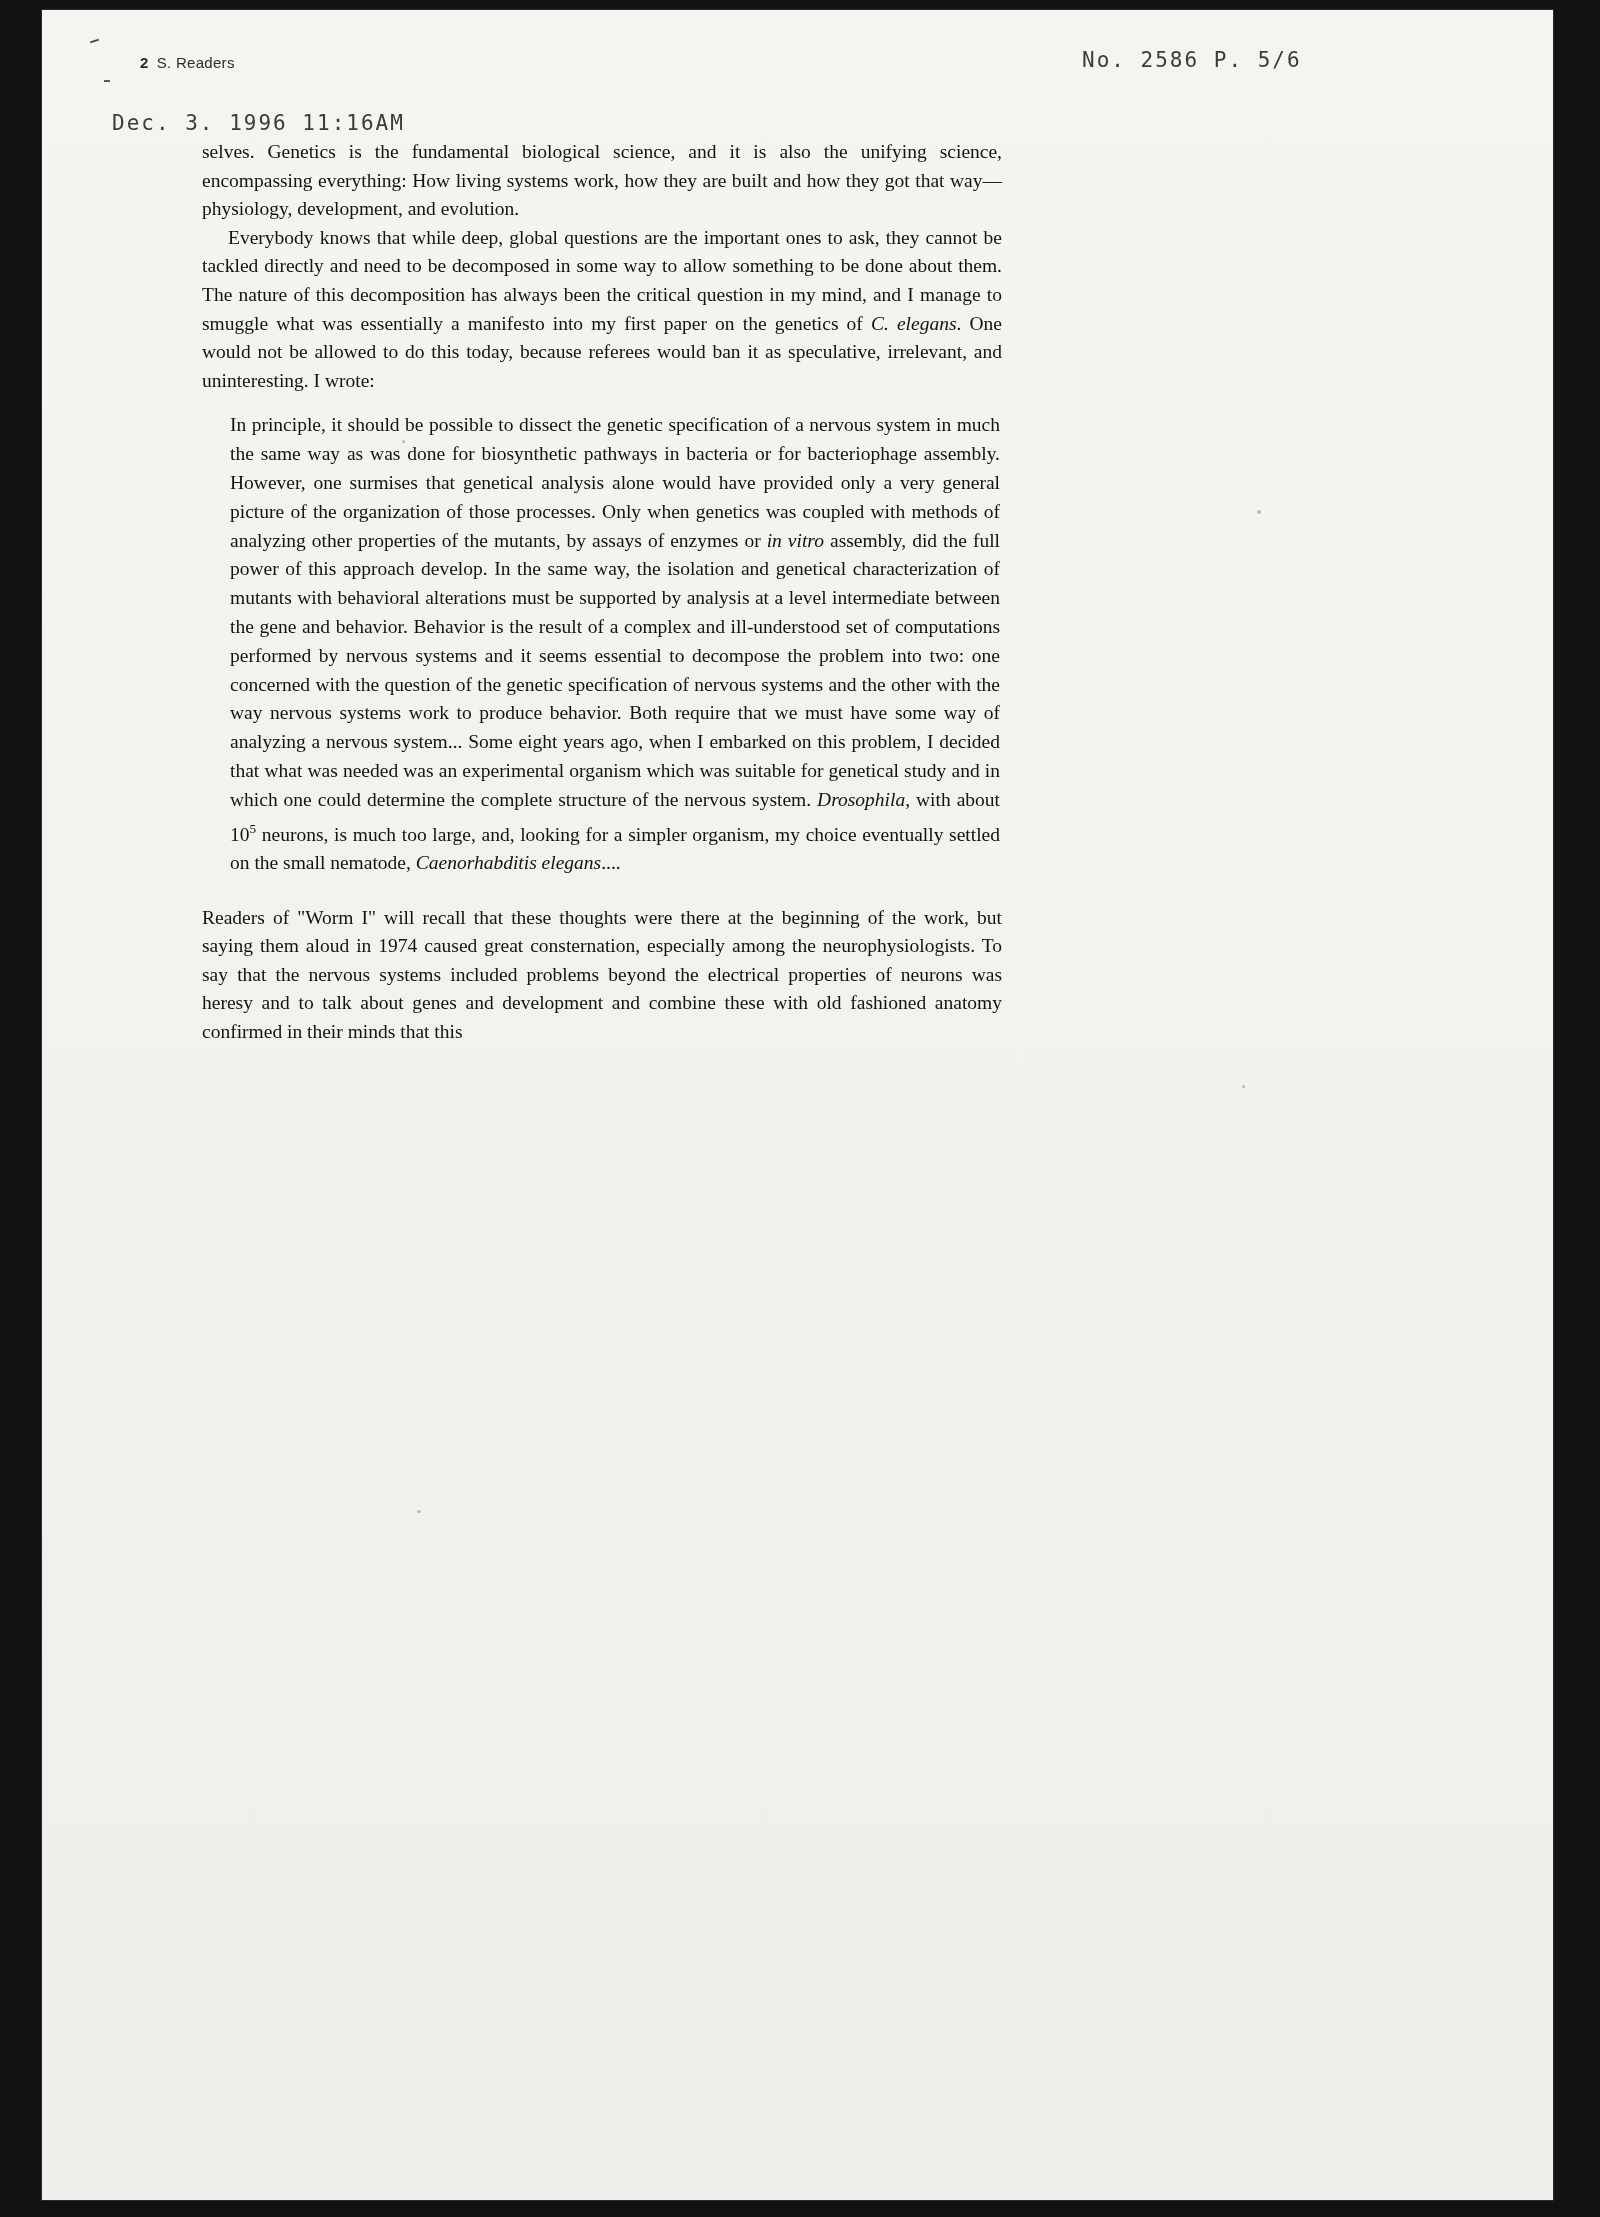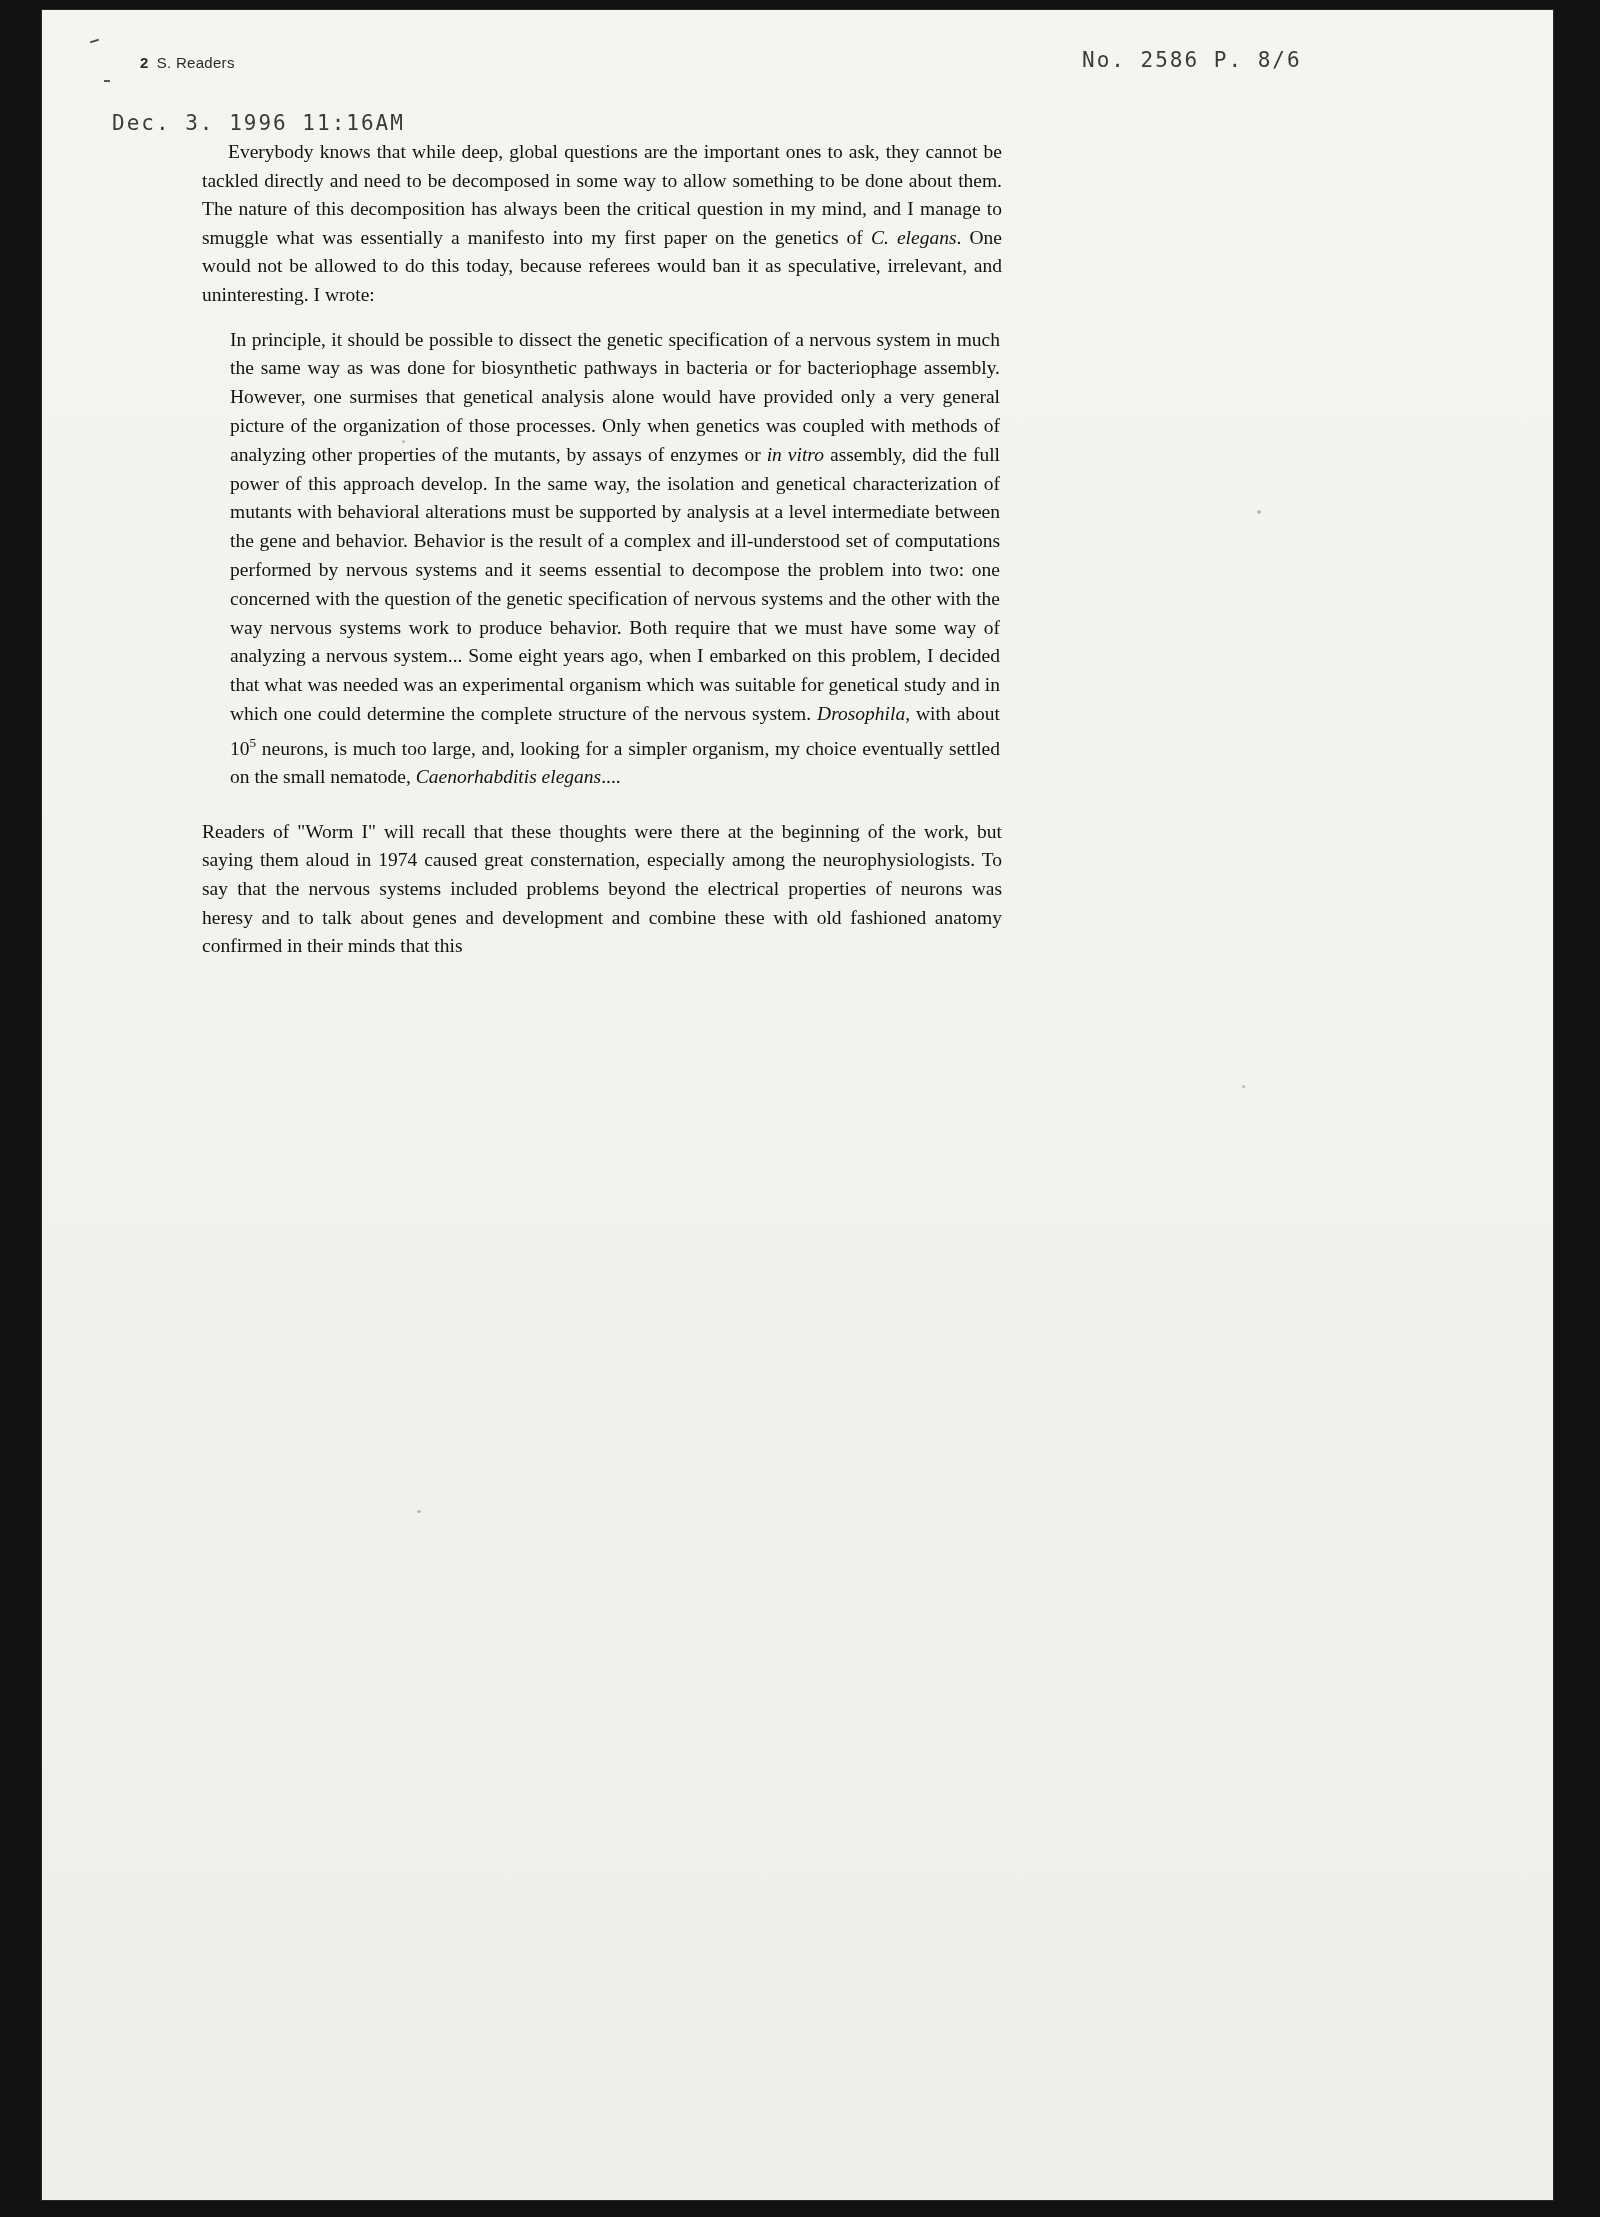--- a/index.html
+++ b/index.html
@@ -141,29 +141,30 @@
 <div class="scan-backdrop"></div>
 
 <div class="page">
   <div class="page-inner">
 
     <div class="tick-left"></div>
     <div class="tick-left2"></div>
 
     <div class="fax-header">
       <div class="fax-stamp-left">Dec.  3. 1996  11:16AM</div>
-      <div class="fax-stamp-right">No. 2586    P.  8/6</div>
+      <div class="fax-stamp-right">No. 2586    P.  5/6</div>
     </div>
 
     <div class="running-head">
       <span class="pagenum">2</span><span>S. Readers</span>
     </div>
 
     <div class="body-col">
 
+      <p>selves. Genetics is the fundamental biological science, and it is also the unifying science, encompassing everything: How living systems work, how they are built and how they got that way—physiology, development, and evolution.</p>
 
       <p class="p-indent"><span>Everybody knows that while deep, global questions are the important ones to ask, they cannot be tackled directly and need to be decomposed in some way to allow something to be done about them. The nature of this decomposition has always been the critical question in my mind, and I manage to smuggle what was essentially a manifesto into my first paper on the genetics of </span><i>C. elegans</i><span>. One would not be allowed to do this today, because referees would ban it as speculative, irrelevant, and uninteresting. I wrote:</span></p>
 
       <div class="quote-block">
         <p><span>In principle, it should be possible to dissect the genetic specification of a nervous system in much the same way as was done for biosynthetic pathways in bacteria or for bacteriophage assembly. However, one surmises that genetical analysis alone would have provided only a very general picture of the organization of those processes. Only when genetics was coupled with methods of analyzing other properties of the mutants, by assays of enzymes or </span><i>in vitro</i><span> assembly, did the full power of this approach develop. In the same way, the isolation and genetical characterization of mutants with behavioral alterations must be supported by analysis at a level intermediate between the gene and behavior. Behavior is the result of a complex and ill-understood set of computations performed by nervous systems and it seems essential to decompose the problem into two: one concerned with the question of the genetic specification of nervous systems and the other with the way nervous systems work to produce behavior. Both require that we must have some way of analyzing a nervous system... Some eight years ago, when I embarked on this problem, I decided that what was needed was an experimental organism which was suitable for genetical study and in which one could determine the complete structure of the nervous system. </span><i>Drosophila</i><span>, with about 10</span><sup>5</sup><span> neurons, is much too large, and, looking for a simpler organism, my choice eventually settled on the small nematode, </span><i>Caenorhabditis elegans</i><span>....</span></p>
       </div>
 
       <div class="gap-sm"></div>
 
       <p>Readers of "Worm I" will recall that these thoughts were there at the beginning of the work, but saying them aloud in 1974 caused great consternation, especially among the neurophysiologists. To say that the nervous systems included problems beyond the electrical properties of neurons was heresy and to talk about genes and development and combine these with old fashioned anatomy confirmed in their minds that this</p>

